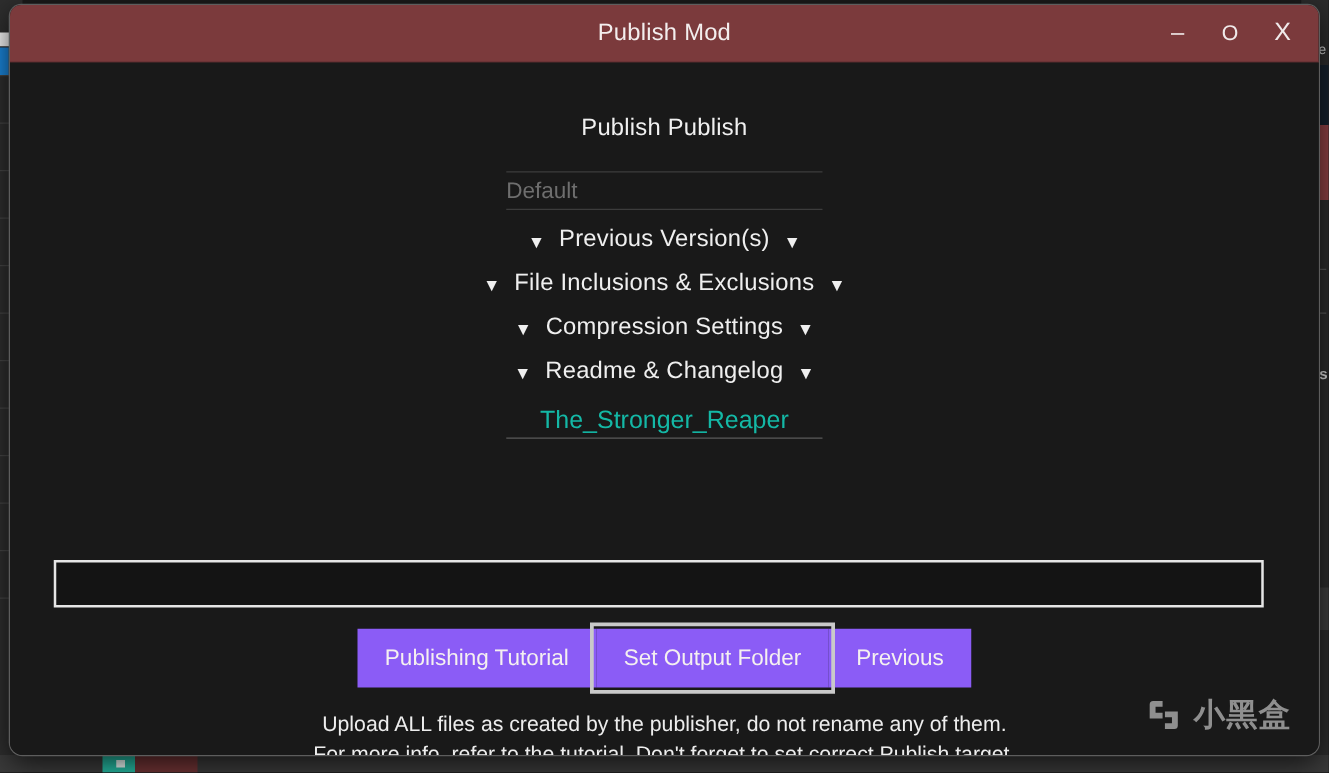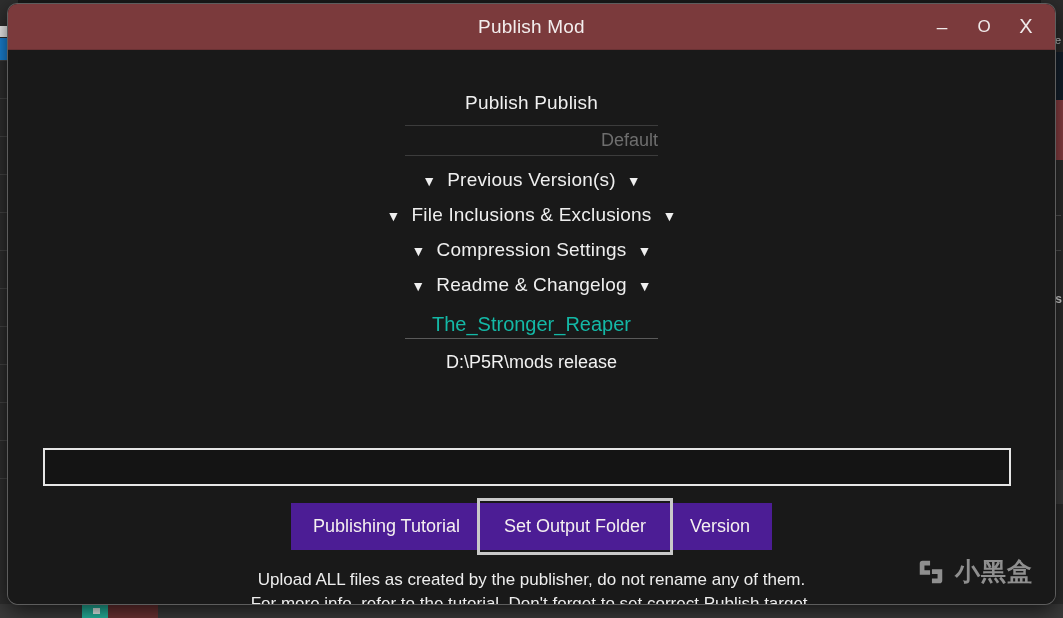--- a/index.html
+++ b/index.html
@@ -200,24 +200,24 @@
   .section-title {
     font-size: 19px;
     color: #f0f0f0;
     margin-top: 42px;
     letter-spacing: .2px;
   }
 
   
   .field-box {
     width: 253px;
-    margin-top: 11px;
+    margin-top: 23px;
     border-top: 1px solid #3c3c3c;
     border-bottom: 1px solid #3c3c3c;
-    text-align: right;
+    text-align: left;
     cursor: pointer;
   }
   .field-box .val {
     font-size: 18px;
     color: #6e6e6e;
     line-height: 29px;
     display: block;
   }
 
   .collapse-row {
@@ -273,21 +273,21 @@
   
   #btn-row {
     position: absolute;
     left: 0; right: 0;
     top: 453px;
     display: flex;
     justify-content: center;
     align-items: center;
   }
   .btn {
-    background: #4c1d95;
+    background: #8b5cf6;
     color: #f5f0f0;
     font-size: 18px;
     border: none;
     height: 47px;
     padding: 0 22px;
     cursor: pointer;
     font-family: "Liberation Sans", sans-serif;
     line-height: 47px;
   }
   .btn.focused {
@@ -410,32 +410,31 @@
       <div class="collapse-row">
         <span class="tri">▼</span>
         <span>Readme &amp; Changelog</span>
         <span class="tri">▼</span>
       </div>
 
       <div class="name-field">
         <span class="val">The_Stronger_Reaper</span>
       </div>
 
-      <div class="path-line">D:\P5R\mods release</div>
 
     </div>
 
     <div id="progress-box">
       <span></span>
     </div>
 
     <div id="btn-row">
       <button class="btn">Publishing Tutorial</button>
       <button class="btn focused">Set Output Folder</button>
-      <button class="btn">Version</button>
+      <button class="btn">Previous</button>
     </div>
 
     <div id="footer-note">
       <div>Upload ALL files as created by the publisher, do not rename any of them.</div>
       <div>For more info, refer to the tutorial. Don't forget to set correct Publish target.</div>
     </div>
 
     <div id="watermark">
       <svg class="wm-logo" viewBox="0 0 32 32">
         <path d="M4 7 A3 3 0 0 1 7 4 L15 4 L15 9 L9 9 L9 14 L15 14 L15 19 L4 19 Z" fill="#bdbdbd"></path>

